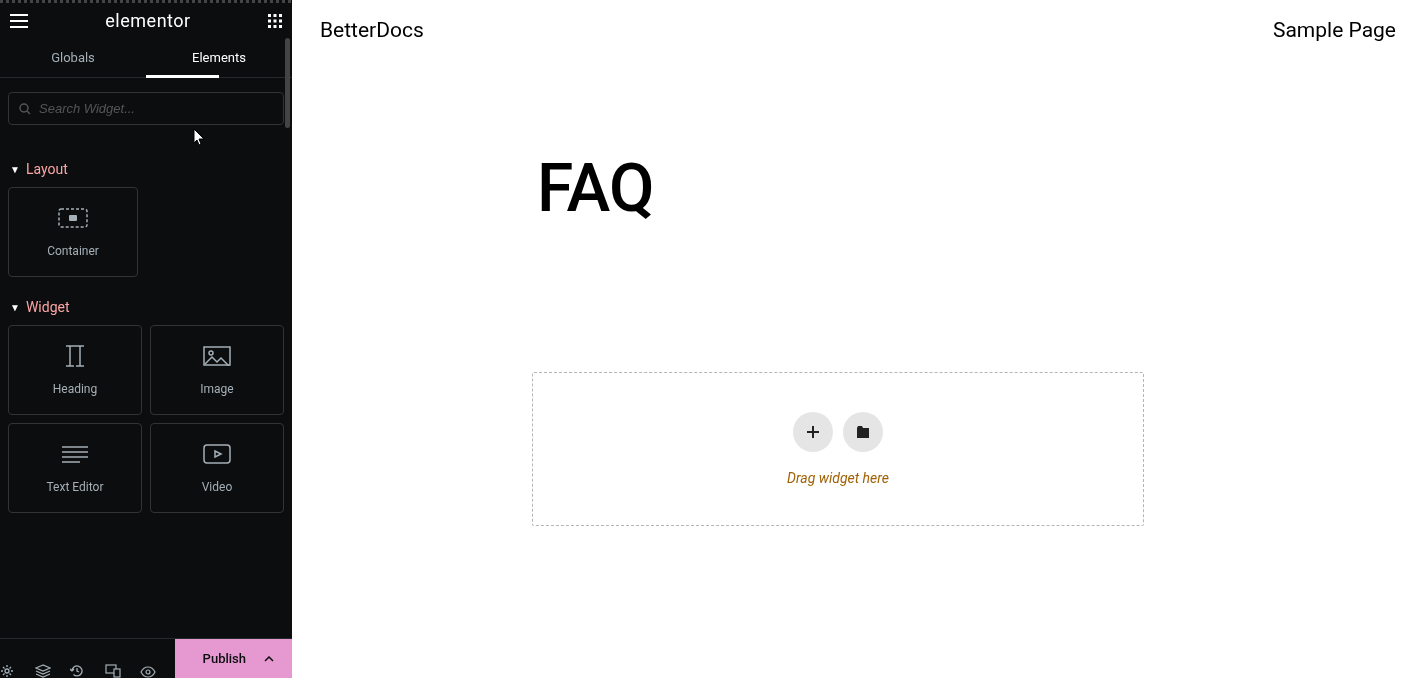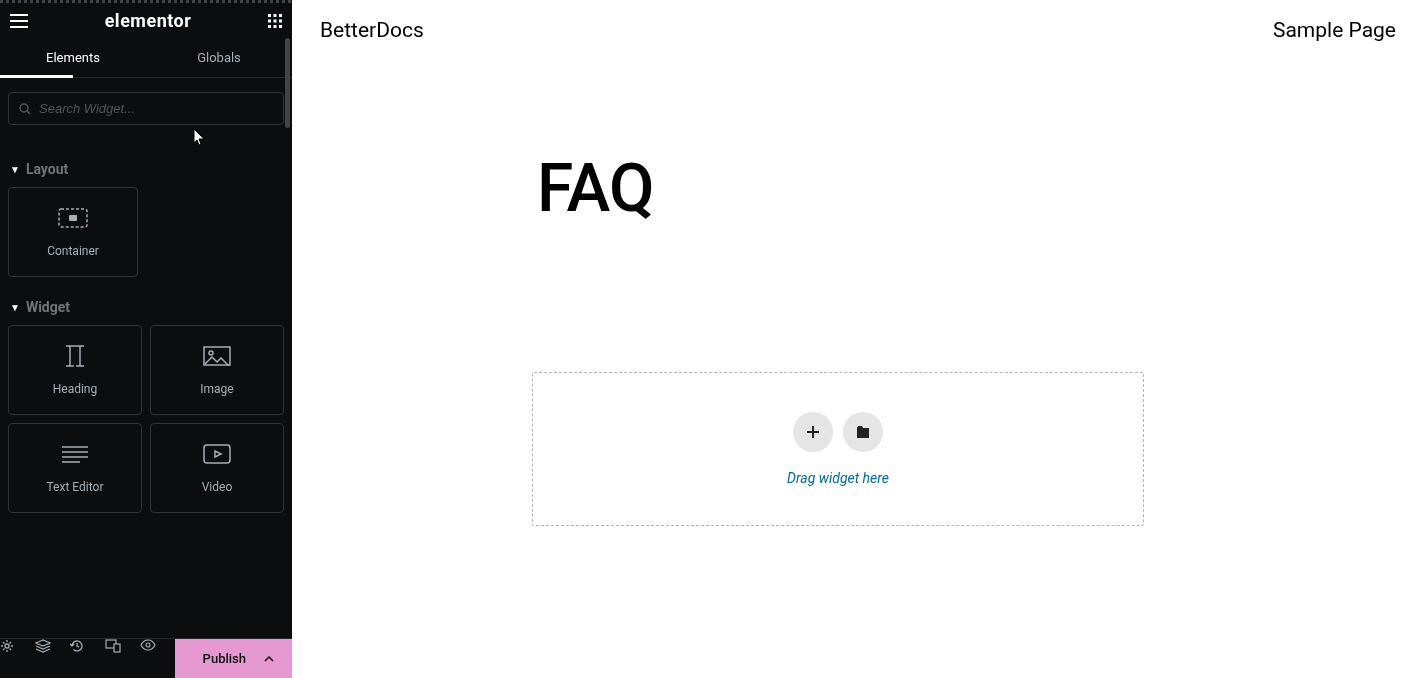--- a/index.html
+++ b/index.html
@@ -6,68 +6,68 @@
     body { font-family: -apple-system, BlinkMacSystemFont, 'Segoe UI', Roboto, sans-serif; overflow: hidden; }
     
     .app { display: flex; width: 1424px; height: 678px; }
     
     .sidebar { width: 292px; background: #0c0d0e; color: #fff; display: flex; flex-direction: column; position: relative; }
     
     .top-handle { height: 3px; background: repeating-linear-gradient(90deg, #444 0 3px, transparent 3px 6px); }
     
     .header { display: flex; align-items: center; justify-content: space-between; padding: 8px 10px; height: 35px; }
     .header .menu-btn { color: #fff; font-size: 18px; cursor: pointer; }
-    .header .logo { color: #fff; font-weight: 700; font-size: 18px; letter-spacing: 0.5px; text-align: right; }
+    .header .logo { color: #fff; font-weight: 400; font-size: 18px; letter-spacing: 0.5px; text-align: right; }
     .header .grid-btn { color: #fff; cursor: pointer; }
     
     .tabs { display: flex; border-bottom: 1px solid #26292c; }
     .tab { flex: 1; text-align: center; padding: 12px 0; font-size: 13px; color: #a4afb7; cursor: pointer; position: relative; }
     .tab.active { color: #fff; }
     .tab.active::after { content: ''; position: absolute; bottom: -1px; left: 0; right: 50%; height: 3px; background: #fff; }
     
     .search-wrap { padding: 14px 8px; }
     .search { display: flex; align-items: center; background: #0c0d0e; border: 1px solid #333; border-radius: 4px; padding: 8px 10px; }
     .search-icon { color: #555; margin-right: 8px; }
     .search input { background: transparent; border: none; outline: none; color: #8b5cf6; font-size: 13px; font-style: italic; width: 100%; }
     .search input::placeholder { color: #555; font-style: italic; }
     
     .panel-content { flex: 1; overflow-y: auto; padding: 0 8px; }
     
     .category { margin-top: 18px; }
     .cat-header { display: flex; align-items: center; gap: 6px; padding: 4px 2px 10px; cursor: pointer; }
     .cat-header .caret { font-size: 10px; color: #fff; }
-    .cat-header .cat-title { font-size: 14px; font-weight: 700; color: #737373; }
+    .cat-header .cat-title { font-size: 14px; font-weight: 400; color: #fca5a5; }
     
     .widget-grid { display: grid; grid-template-columns: 1fr 1fr; gap: 8px; }
     .widget-grid.single { grid-template-columns: 130px; }
     .widget-card { border: 1px solid #333; border-radius: 4px; display: flex; flex-direction: column; align-items: center; justify-content: center; padding: 12px 0 14px; cursor: grab; height: 90px; }
     .widget-card .wicon { color: #a4afb7; margin-bottom: 12px; height: 28px; display: flex; align-items: center; }
     .widget-card .wlabel { font-size: 12px; color: #a4afb7; }
     
     .scrollbar-track { position: absolute; right: 2px; top: 38px; width: 5px; height: 90px; background: #444; border-radius: 3px; }
     
     .collapse-handle { position: absolute; right: -14px; top: 314px; width: 14px; height: 50px; background: #0c0d0e; display: flex; align-items: center; justify-content: center; color: #888; cursor: pointer; border-radius: 0 3px 3px 0; }
     
-    .bottom-bar { display: flex; align-items: flex-start; height: 40px; background: #0c0d0e; border-top: 1px solid #26292c; }
+    .bottom-bar { display: flex; align-items: flex-end; height: 40px; background: #0c0d0e; border-top: 1px solid #26292c; }
     .bottom-bar .bicon { width: 36px; text-align: center; color: #a4afb7; cursor: pointer; font-size: 14px; }
     .bottom-bar .spacer { flex: 1; }
     .publish-btn { background: #e699d1; color: #0c0d0e; height: 100%; display: flex; align-items: center; padding: 0 18px 0 28px; font-size: 13px; font-weight: 500; cursor: pointer; gap: 18px; }
     .publish-btn .chev { font-size: 12px; }
     
     .canvas { flex: 1; background: #fff; position: relative; overflow: hidden; }
     .canvas-header { display: flex; justify-content: space-between; padding: 18px 28px; }
     .canvas-header a { color: #000000; text-decoration: none; font-size: 21px; }
     
     .page-body { padding: 0 245px; }
     .page-title { font-size: 66px; font-weight: 500; margin-top: 90px; letter-spacing: -1px; }
     
     .drop-zone { margin-top: 145px; border: 1px dashed #b5b5b5; border-radius: 2px; height: 154px; display: flex; flex-direction: column; align-items: center; justify-content: center; gap: 18px; width: 612px; margin-left: auto; margin-right: auto; position: relative; left: -20px; }
     .drop-buttons { display: flex; gap: 10px; }
     .drop-btn { width: 40px; height: 40px; border-radius: 50%; background: #e5e5e5; display: flex; align-items: center; justify-content: center; cursor: pointer; font-size: 16px; color: #222; }
-    .drop-label { font-size: 14px; color: #0369a1; font-style: italic; }
+    .drop-label { font-size: 14px; color: #a16207; font-style: italic; }
     
     .cursor { position: absolute; left: 193px; top: 128px; pointer-events: none; z-index: 100; }
     
     svg { display: block; }
   </style>
 </head>
 <body>
 
 <div class="app">
   <div class="sidebar">
@@ -88,22 +88,22 @@
             <rect x="5.5" y="5.5" width="3" height="3" fill="#fff"></rect>
             <rect x="11" y="5.5" width="3" height="3" fill="#fff"></rect>
             <rect x="0" y="11" width="3" height="3" fill="#fff"></rect>
             <rect x="5.5" y="11" width="3" height="3" fill="#fff"></rect>
             <rect x="11" y="11" width="3" height="3" fill="#fff"></rect>
           </svg>
       </span>
     </div>
 
     <div class="tabs">
+      <div class="tab">Globals</div>
       <div class="tab active">Elements</div>
-      <div class="tab">Globals</div>
     </div>
 
     <div class="search-wrap">
       <div class="search">
         <span class="search-icon">
           <svg width="12" height="12" viewBox="0 0 12 12">
               <circle cx="5" cy="5" r="4" stroke="#555" stroke-width="1.5" fill="none"></circle>
               <line x1="8" y1="8" x2="11" y2="11" stroke="#555" stroke-width="1.5"></line>
             </svg>
         </span>

